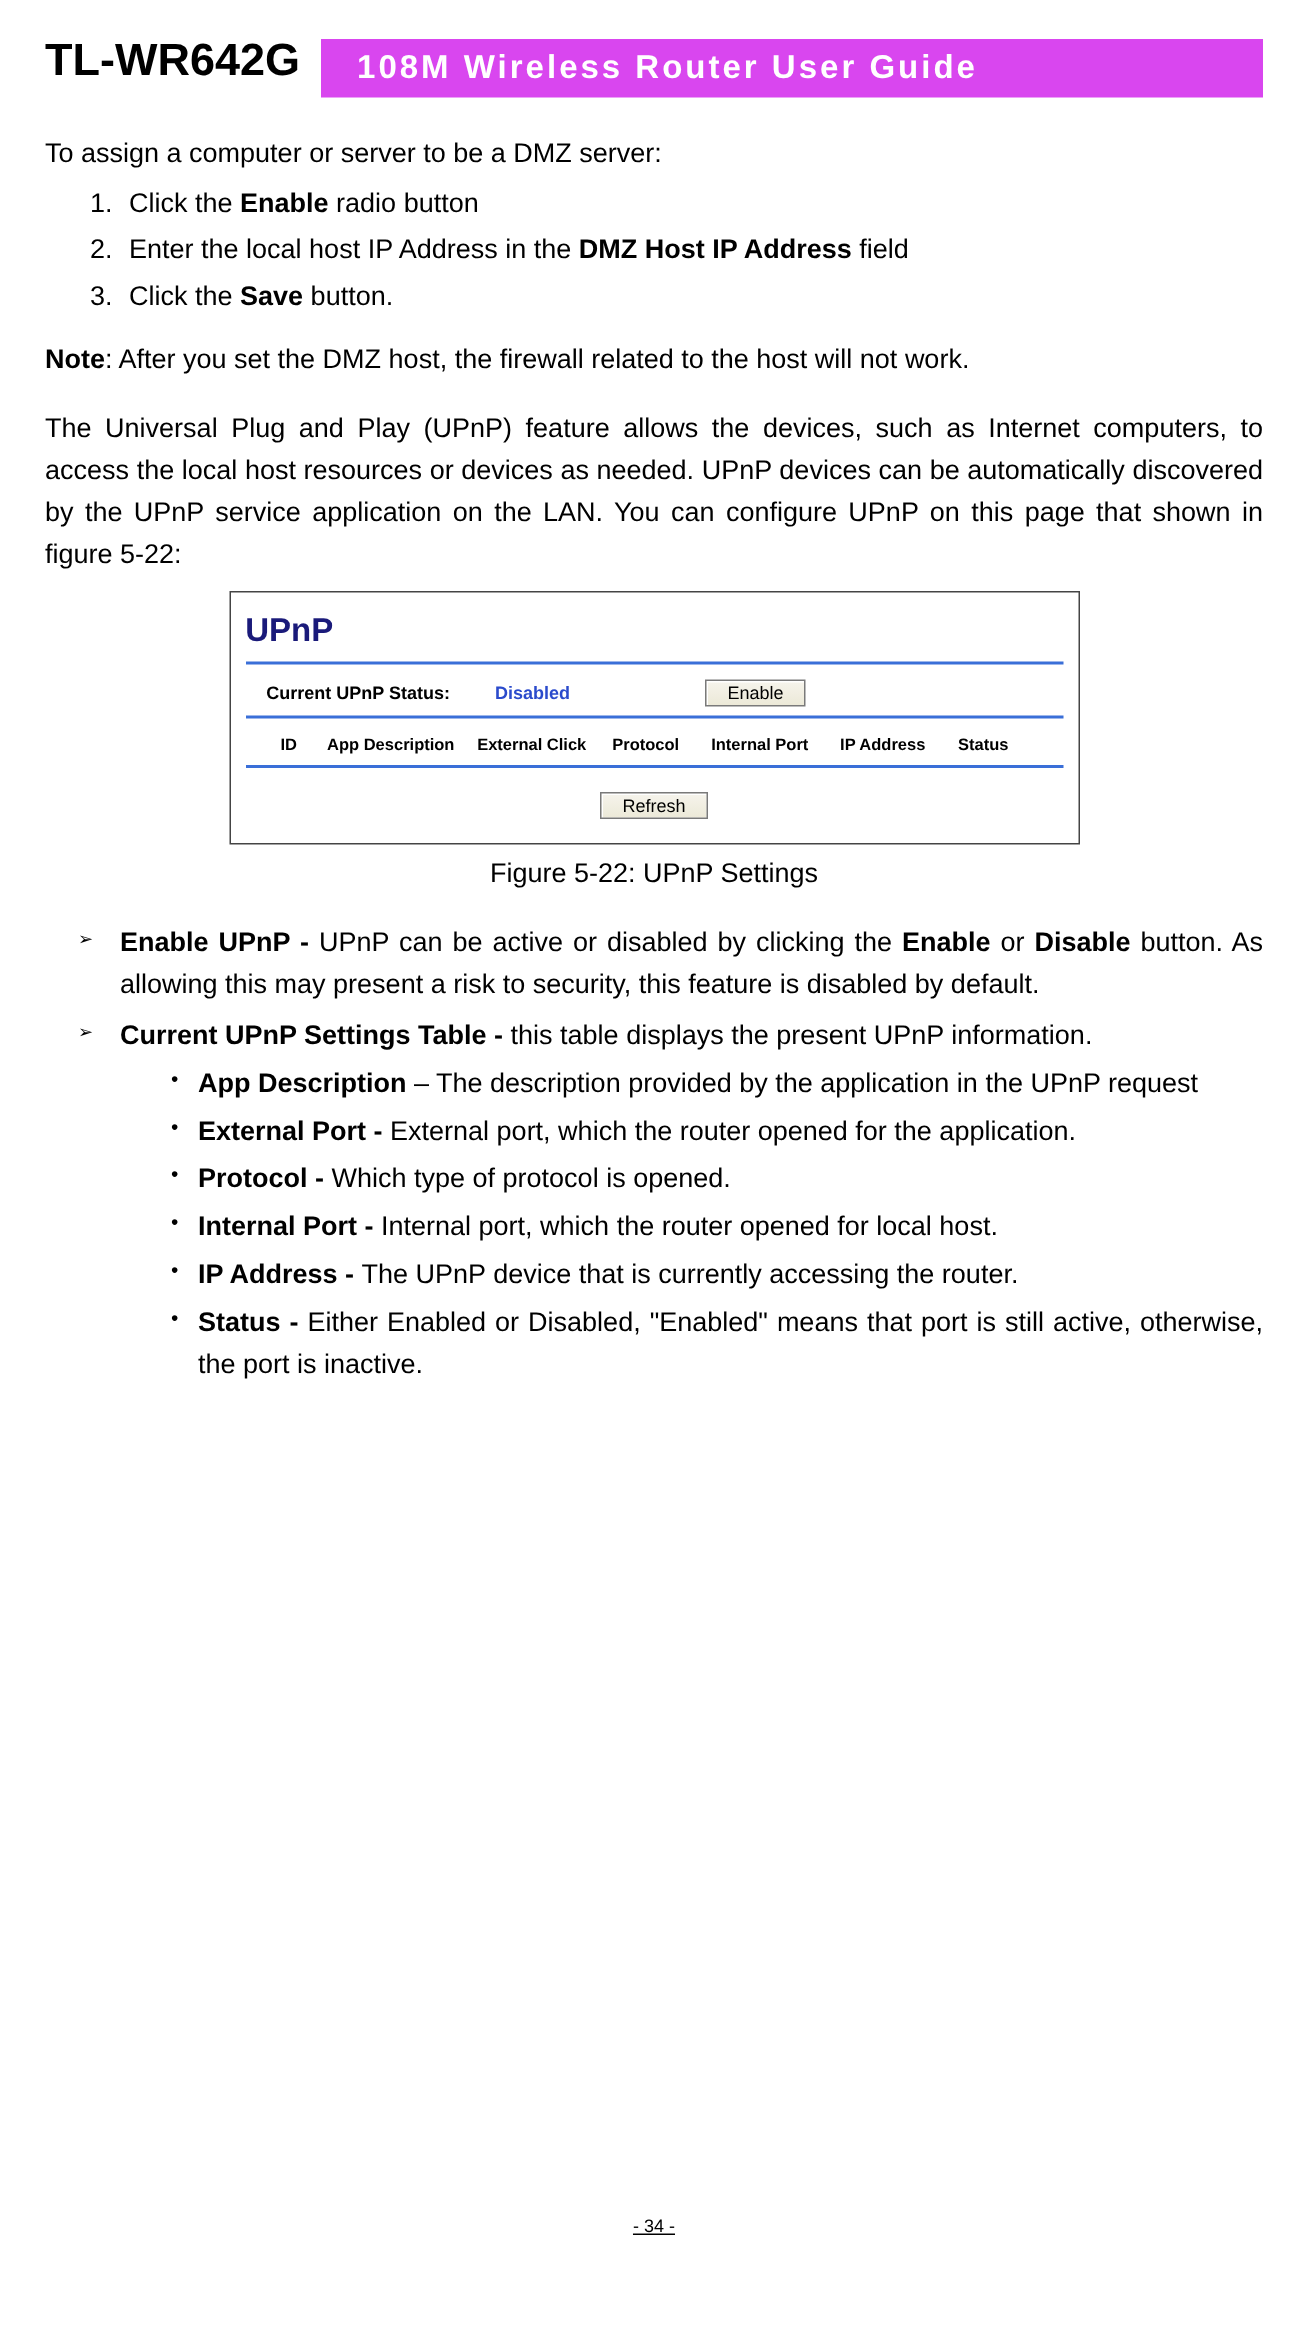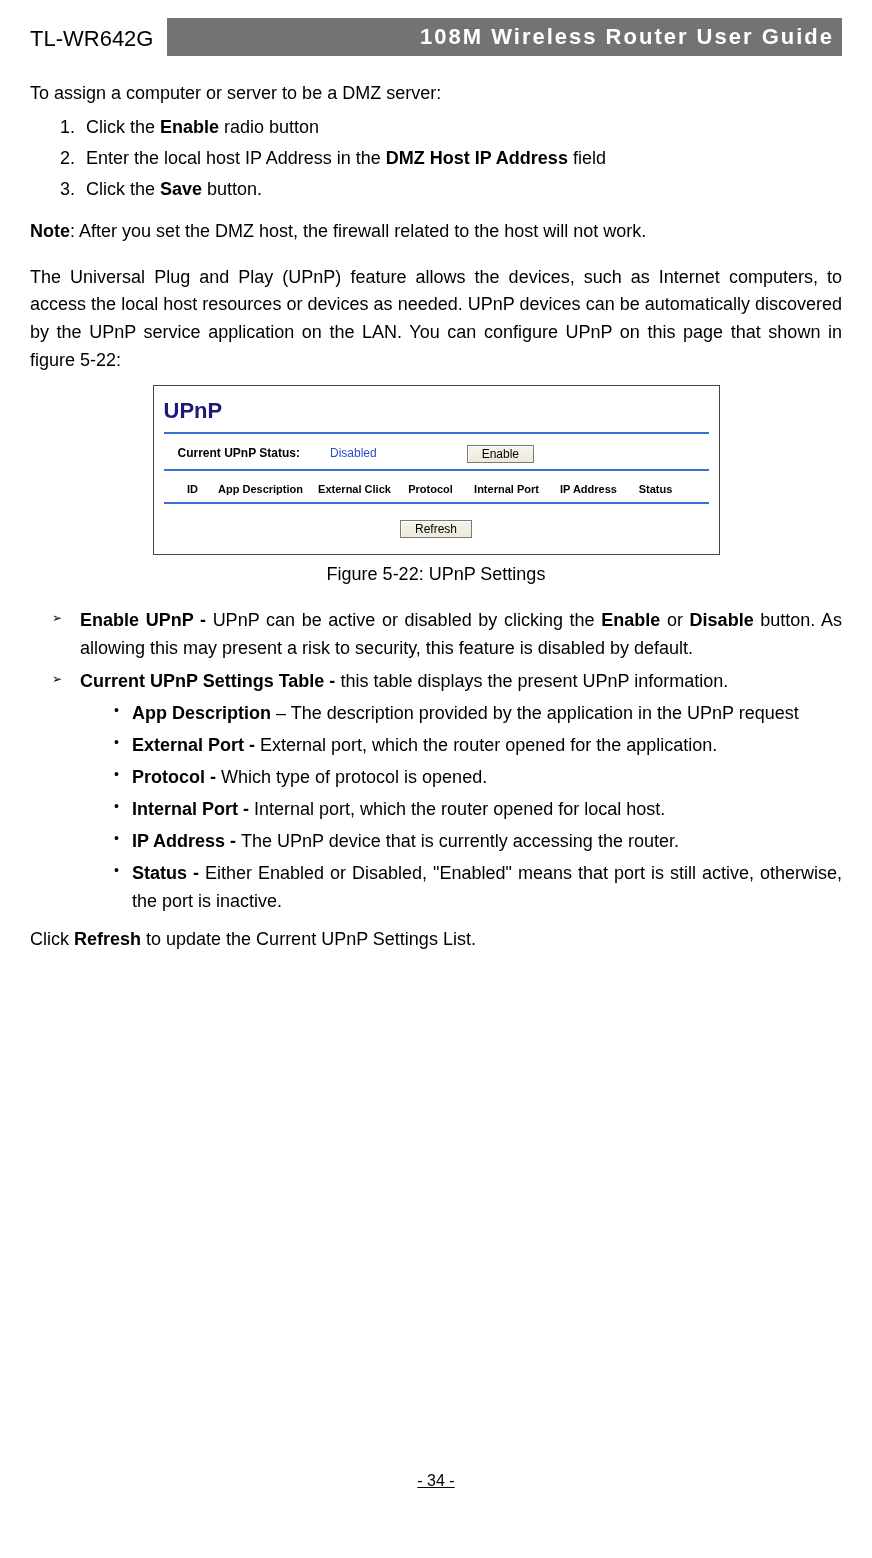--- a/index.html
+++ b/index.html
@@ -17,33 +17,33 @@
     min-height: 1508px;
     position: relative;
   }
   .header-bar {
     display: flex;
     align-items: flex-end;
     gap: 14px;
     margin-bottom: 24px;
   }
   .model {
-    font-weight: normal;
+    font-weight: bold;
+    font-size: 30px;
+    white-space: nowrap;
+  }
+  .guide-title {
+    background: #d946ef;
+    color: #fff;
+    font-weight: bold;
     font-size: 22px;
-    white-space: nowrap;
-  }
-  .guide-title {
-    background: #737373;
-    color: #fff;
-    font-weight: bold;
-    font-size: 22px;
-    padding: 2px 8px;
+    padding: 2px 24px;
     letter-spacing: 2px;
     flex: 1;
-    text-align: right;
+    text-align: left;
     white-space: nowrap;
   }
   .para { margin: 0 0 6px 0; text-align: justify; }
   .para-wide { text-align: justify; }
   ol.steps { margin: 2px 0 14px 0; padding-left: 50px; }
   ol.steps li { margin-bottom: 3px; padding-left: 6px;}
   .bold { font-weight: bold; }
   .section-h { font-weight: bold; margin: 18px 0 14px 0; }
   .figure-wrap {
     text-align: center;
@@ -72,21 +72,21 @@
   }
   .fig-row1 {
     display: flex;
     align-items: center;
     gap: 30px;
     padding-left: 14px;
     margin-bottom: 6px;
     font-size: 12px;
   }
   .fig-label-s { font-weight: bold; }
-  .fig-disabled { color: #2b4bcc; font-weight: normal; margin-right:60px;}
+  .fig-disabled { color: #2b4bcc; font-weight: bold; margin-right:60px;}
   .win-btn {
     font-family: Tahoma, Arial, sans-serif;
     font-size: 12px;
     background: #ece9d8;
     border: 1px solid #808080;
     border-top-color: #fff;
     border-left-color: #fff;
     padding: 1px 14px;
     box-shadow: 1px 1px 0 #555 inset, -1px -1px 0 #fff inset;
     cursor: default;
@@ -131,21 +131,21 @@
   ul.dot > li { position:relative; margin-bottom:4px; padding-left:18px; text-align:justify;}
   ul.dot > li::before {
     content:"•";
     position:absolute; left:0; top:0;
     font-size:14px;
   }
   .footer-pg {
     position:absolute;
     bottom:14px; left:0; right:0;
     text-align:center;
-    font-size:16px;
+    font-size:12px;
     text-decoration:underline;
   }
   .note-block { margin: 14px 0 18px 0;}
 </style>
 </head>
 <body>
 
 <div class="page">
 
   <div class="header-bar">
@@ -211,18 +211,15 @@
         <li><span class="bold">App Description</span><span> – The description provided by the application in the UPnP request</span></li>
         <li><span class="bold">External Port - </span><span>External port, which the router opened for the application.</span></li>
         <li><span class="bold">Protocol - </span><span>Which type of protocol is opened.</span></li>
         <li><span class="bold">Internal Port - </span><span>Internal port, which the router opened for local host.</span></li>
         <li><span class="bold">IP Address - </span><span>The UPnP device that is currently accessing the router.</span></li>
         <li><span class="bold">Status - </span><span>Either Enabled or Disabled, "Enabled" means that port is still active, otherwise, the port is inactive.</span></li>
       </ul>
     </li>
   </ul>
 
-  <p class="para">
-    <span>Click </span><span class="bold">Refresh</span><span> to update the Current UPnP Settings List.</span>
-  </p>
 
   <div class="footer-pg">- 34 -</div>
 </div>
 
 </body></html>

